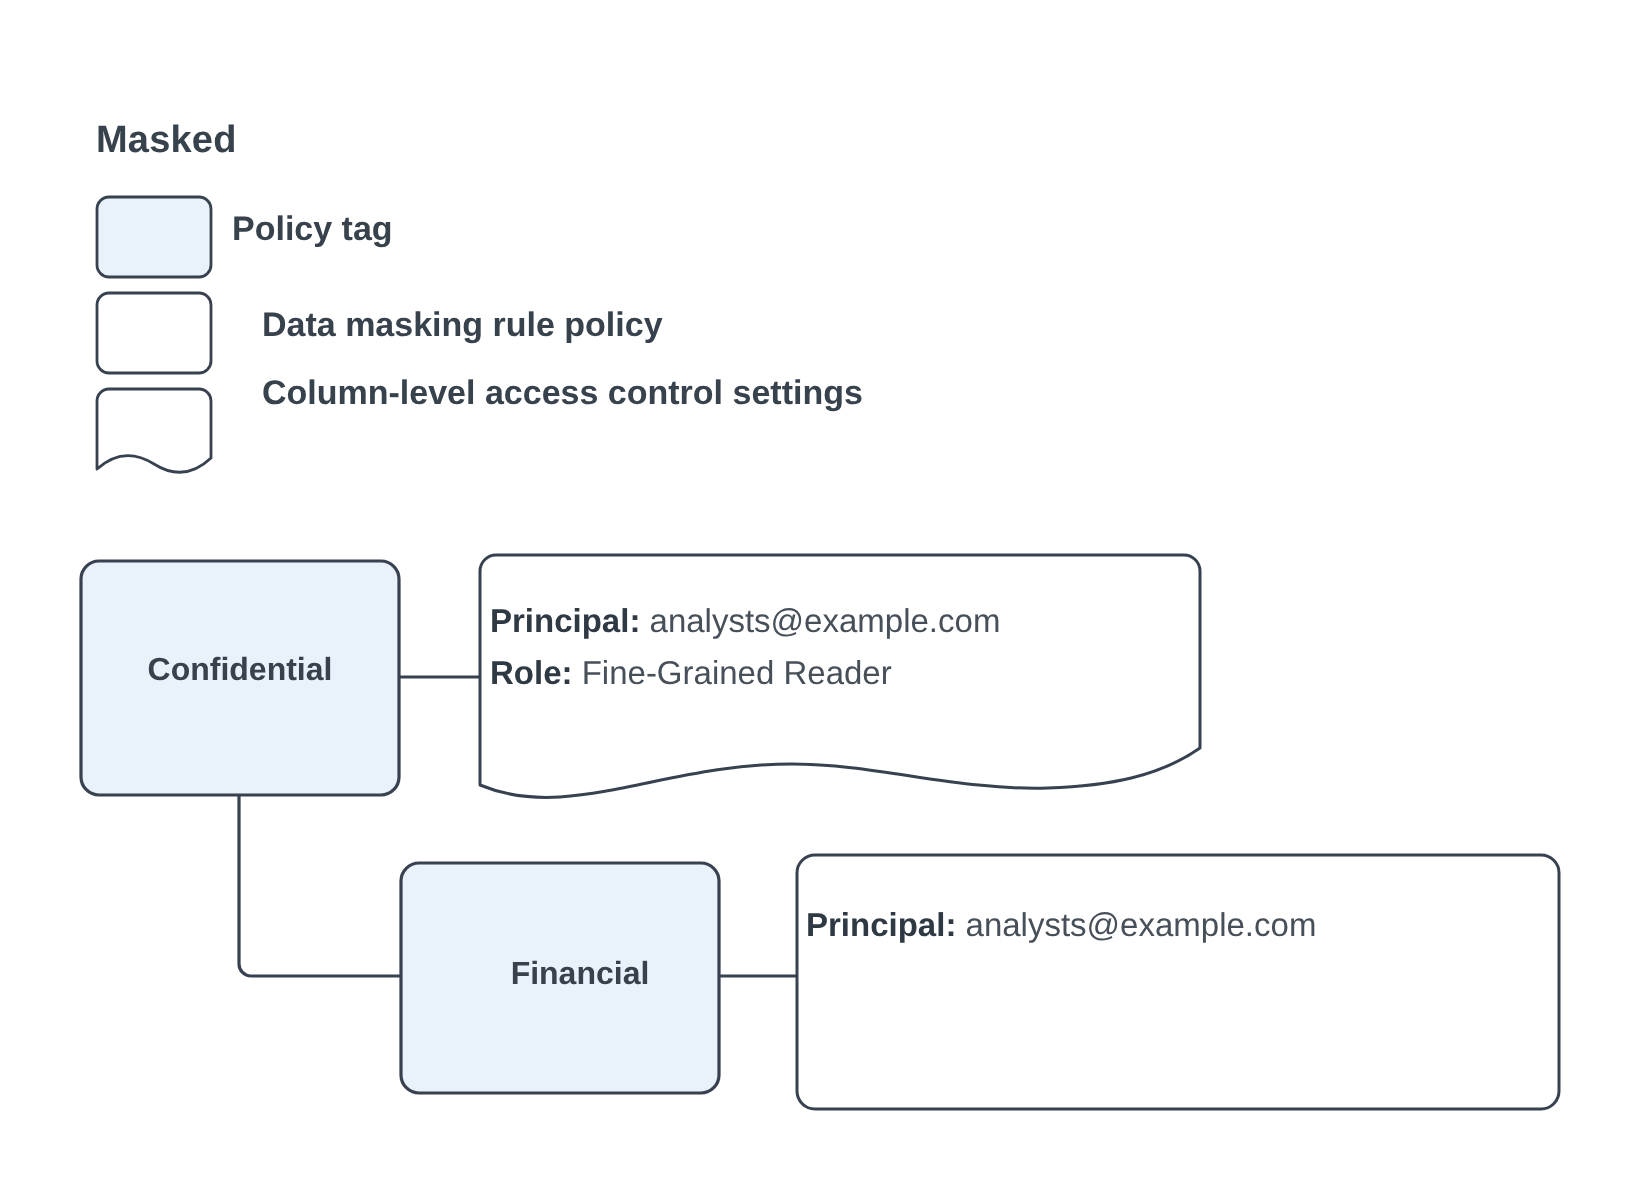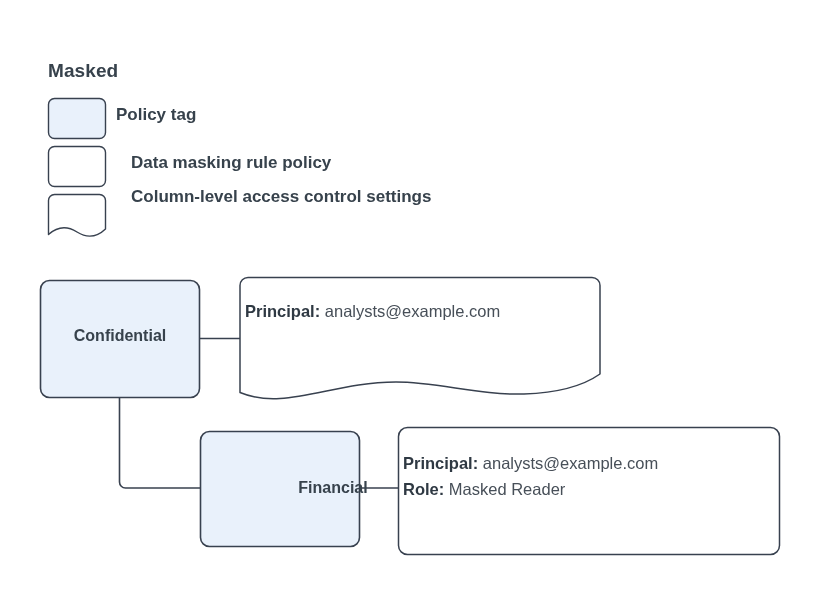--- a/index.html
+++ b/index.html
@@ -53,21 +53,20 @@
   }
   #node-label-confidential {
     left: 40px;
     top: 327px;
     width: 160px;
   }
   #node-label-financial {
     left: 200px;
     top: 479px;
     width: 180px;
-    padding-left: 43px;
   }
 
   
   .callout-text {
     font-size: 16.5px;
     color: #474f58;
     line-height: 26px;
     white-space: nowrap;
   }
   .callout-text b {
@@ -126,24 +125,24 @@
 <div class="abs legend-row-label" id="legend-label-2">Column-level access control settings</div>
 
 <div class="abs node-label" id="node-label-confidential">Confidential</div>
 <div class="abs node-label" id="node-label-financial">Financial</div>
 
 <div class="abs callout-text" id="callout-text-0">
   <div>
     <b>Principal:</b>
     <span>analysts@example.com</span>
   </div>
+  <div>
+    <b>Role:</b>
+    <span>Fine-Grained Reader</span>
+  </div>
 </div>
 
 <div class="abs callout-text" id="callout-text-1">
   <div>
     <b>Principal:</b>
     <span>analysts@example.com</span>
   </div>
-  <div>
-    <b>Role:</b>
-    <span>Masked Reader</span>
-  </div>
 </div>
 
 </body></html>

